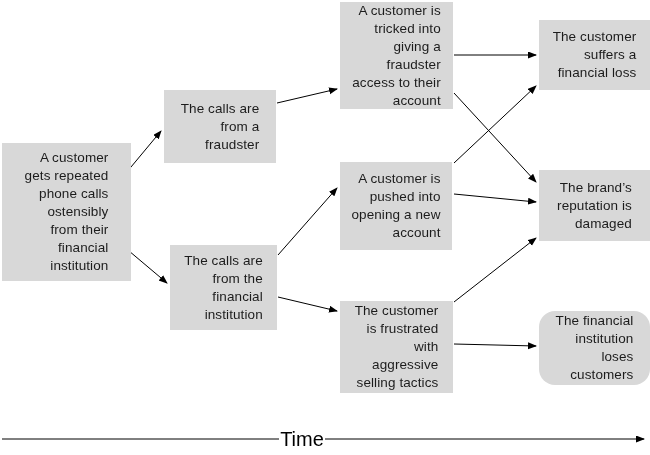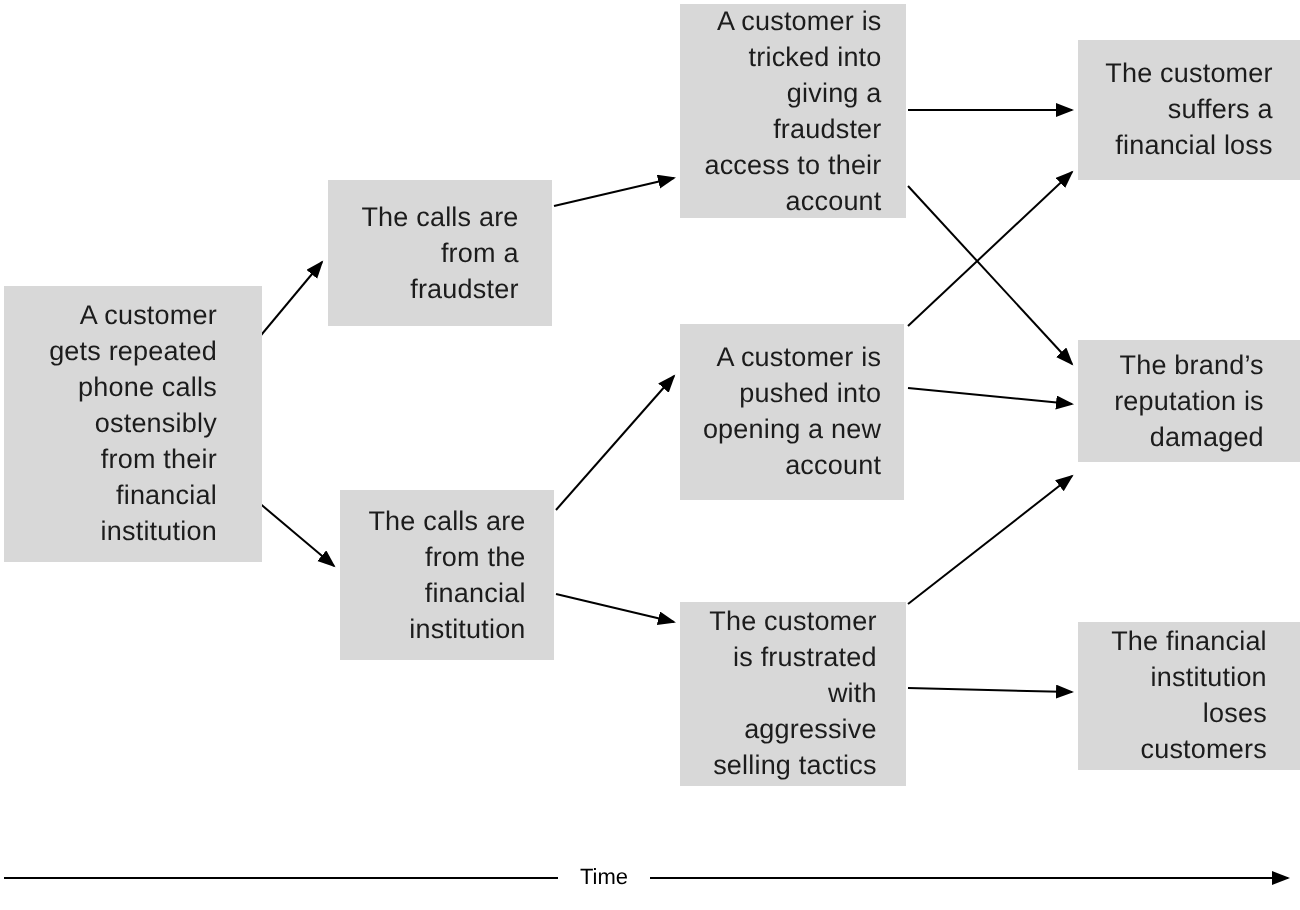--- a/index.html
+++ b/index.html
@@ -29,21 +29,21 @@
     font-size: 13.5px;
     line-height: 18px;
     letter-spacing: 0.1px;
   }
   .time-label {
     position: absolute;
     display: flex;
     align-items: center;
     justify-content: center;
     background: #ffffff;
-    font-size: 11px;
+    font-size: 20px;
     color: #000000;
   }
 </style>
 </head>
 <body>
 
 <div id="canvas" style="background: rgb(255, 255, 255);">
   <svg id="edges" xmlns="http://www.w3.org/2000/svg">
     <defs>
       <marker id="arrowhead" markerUnits="userSpaceOnUse" markerWidth="10" markerHeight="8" refX="8" refY="3.5" orient="auto">
@@ -93,22 +93,22 @@
 opening a new
 account</div>
       <div class="node" style="left: 340px; top: 301px; width: 113px; height: 92px; background: rgb(216, 216, 216); color: rgb(28, 28, 28);">The customer
 is frustrated
 with
 aggressive
 selling tactics</div>
       <div class="node" style="left: 539px; top: 20px; width: 111px; height: 70px; background: rgb(216, 216, 216); color: rgb(28, 28, 28);">The customer
 suffers a
 financial loss</div>
-      <div class="node" style="left: 539px; top: 170px; width: 111px; height: 61px; background: rgb(216, 216, 216); color: rgb(28, 28, 28);">The brand’s
+      <div class="node" style="left: 539px; top: 170px; width: 111px; height: 71px; background: rgb(216, 216, 216); color: rgb(28, 28, 28);">The brand’s
 reputation is
 damaged</div>
-      <div class="node" style="left: 539px; top: 311px; width: 111px; height: 74px; background: rgb(216, 216, 216); color: rgb(28, 28, 28);">The financial
+      <div class="node" style="left: 539px; top: 311px; width: 111px; height: 74px; background: rgb(216, 216, 216); color: rgb(28, 28, 28); border-radius: 16px;">The financial
 institution
 loses
 customers</div>
     </div>
   <div class="time-label" style="left: 279px; top: 425px; width: 46px; height: 28px;">Time</div>
 </div>
 
 </body></html>

